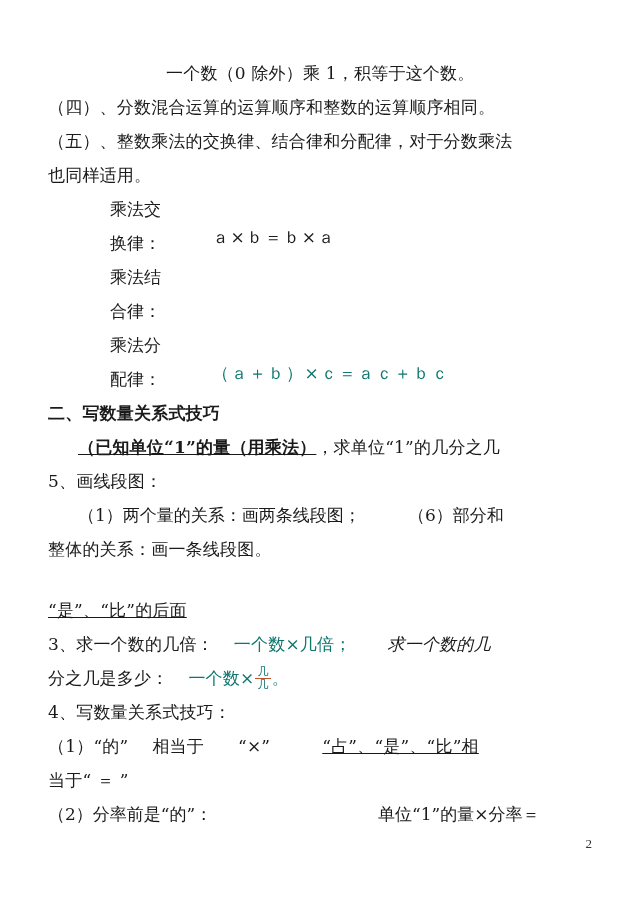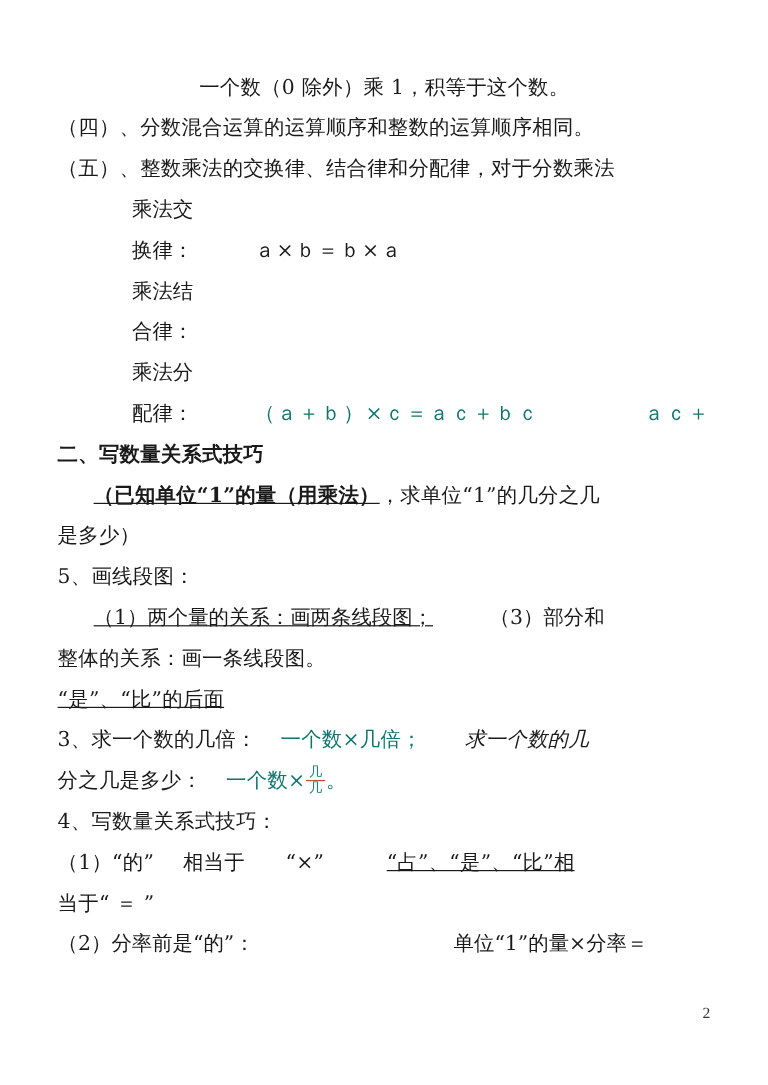--- a/index.html
+++ b/index.html
@@ -38,29 +38,30 @@
     padding-left: 30px;
   }
   .bold {
     font-weight: bold;
   }
   .orange {
     color: #0f766e;
   }
   .underline {
     text-decoration: underline;
+    margin-top: 27px;
   }
   .mono-space {
     letter-spacing: 1.5px;
+    margin-top: 28px;
   }
   .formula-row {
     display: flex;
     font-size: 17px;
     line-height: 34px;
-    align-items: flex-end;
   }
   .formula-label {
     width: 118px;
     flex: 0 0 118px;
     padding-left: 62px;
     box-sizing: border-box;
   }
   .formula-body {
     flex: 1 1 auto;
     padding-left: 46px;
@@ -103,48 +104,47 @@
 <body>
 
 <div class="page">
 
   <div class="line center-ish">一个数（0 除外）乘 1，积等于这个数。</div>
 
   <div class="line indent-1">（四）、分数混合运算的运算顺序和整数的运算顺序相同。</div>
 
   <div class="line indent-1">（五）、整数乘法的交换律、结合律和分配律，对于分数乘法</div>
 
+  <div class="line indent-1">也同样适用。</div>
 
   <div class="formula-row">
     <span class="formula-label">乘法交换律：</span>
     <span class="formula-body mono-space">ａ×ｂ＝ｂ×ａ</span>
   </div>
 
   <div class="formula-row">
     <span class="formula-label">乘法结合律：</span>
   </div>
 
   <div class="formula-row">
     <span class="formula-label">乘法分配律：</span>
     <span class="formula-body mono-space orange">（ａ＋ｂ）×ｃ＝ａｃ＋ｂｃ</span>
-    <span class="mono-space orange" style="padding-left:18px;">ａｃ＋</span>
   </div>
 
 
   <div class="line indent-1 bold">二、写数量关系式技巧</div>
 
   <div class="line indent-2"><span class="bold underline">（已知单位“1”的量（用乘法）</span><span>，求单位“1”的几分之几</span></div>
 
-  <div class="line indent-1">是多少）</div>
 
   <div class="line indent-1">5、画线段图：</div>
 
   <div class="seg-row">
-    <span class="seg-a" style="padding-left:30px;text-decoration:underline;">（1）两个量的关系：画两条线段图；</span>
-    <span class="seg-b">（3）部分和</span>
+    <span class="seg-a" style="padding-left:30px;">（1）两个量的关系：画两条线段图；</span>
+    <span class="seg-b">（6）部分和</span>
   </div>
 
   <div class="line indent-1">整体的关系：画一条线段图。</div>
 
 
   <div class="line indent-1 underline">“是”、“比”的后面</div>
 
   <div class="line indent-1"><span>3、求一个数的几倍：</span><span class="orange" style="padding-left:20px;">一个数×几倍；</span><span style="padding-left:36px;font-style:italic;">求一个数的几</span></div>
 
   <div class="line indent-1"><span>分之几是多少：</span><span class="orange" style="padding-left:20px;">一个数×</span><span class="frac orange"><span class="num">几</span><span class="den">几</span></span><span class="orange">。</span></div>

